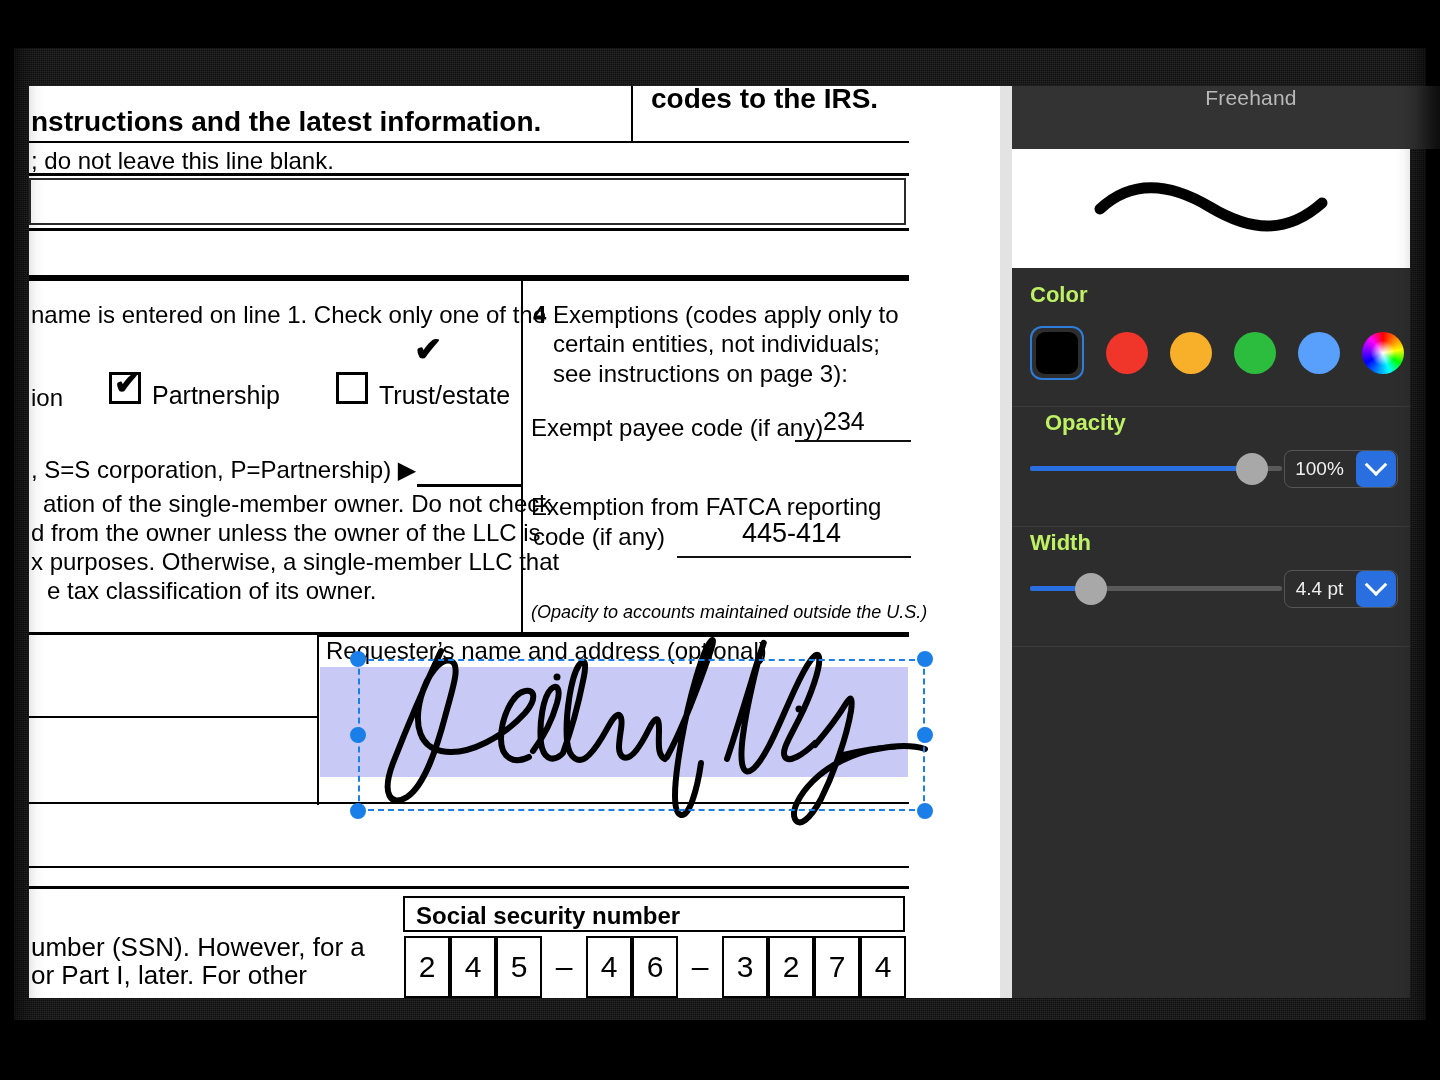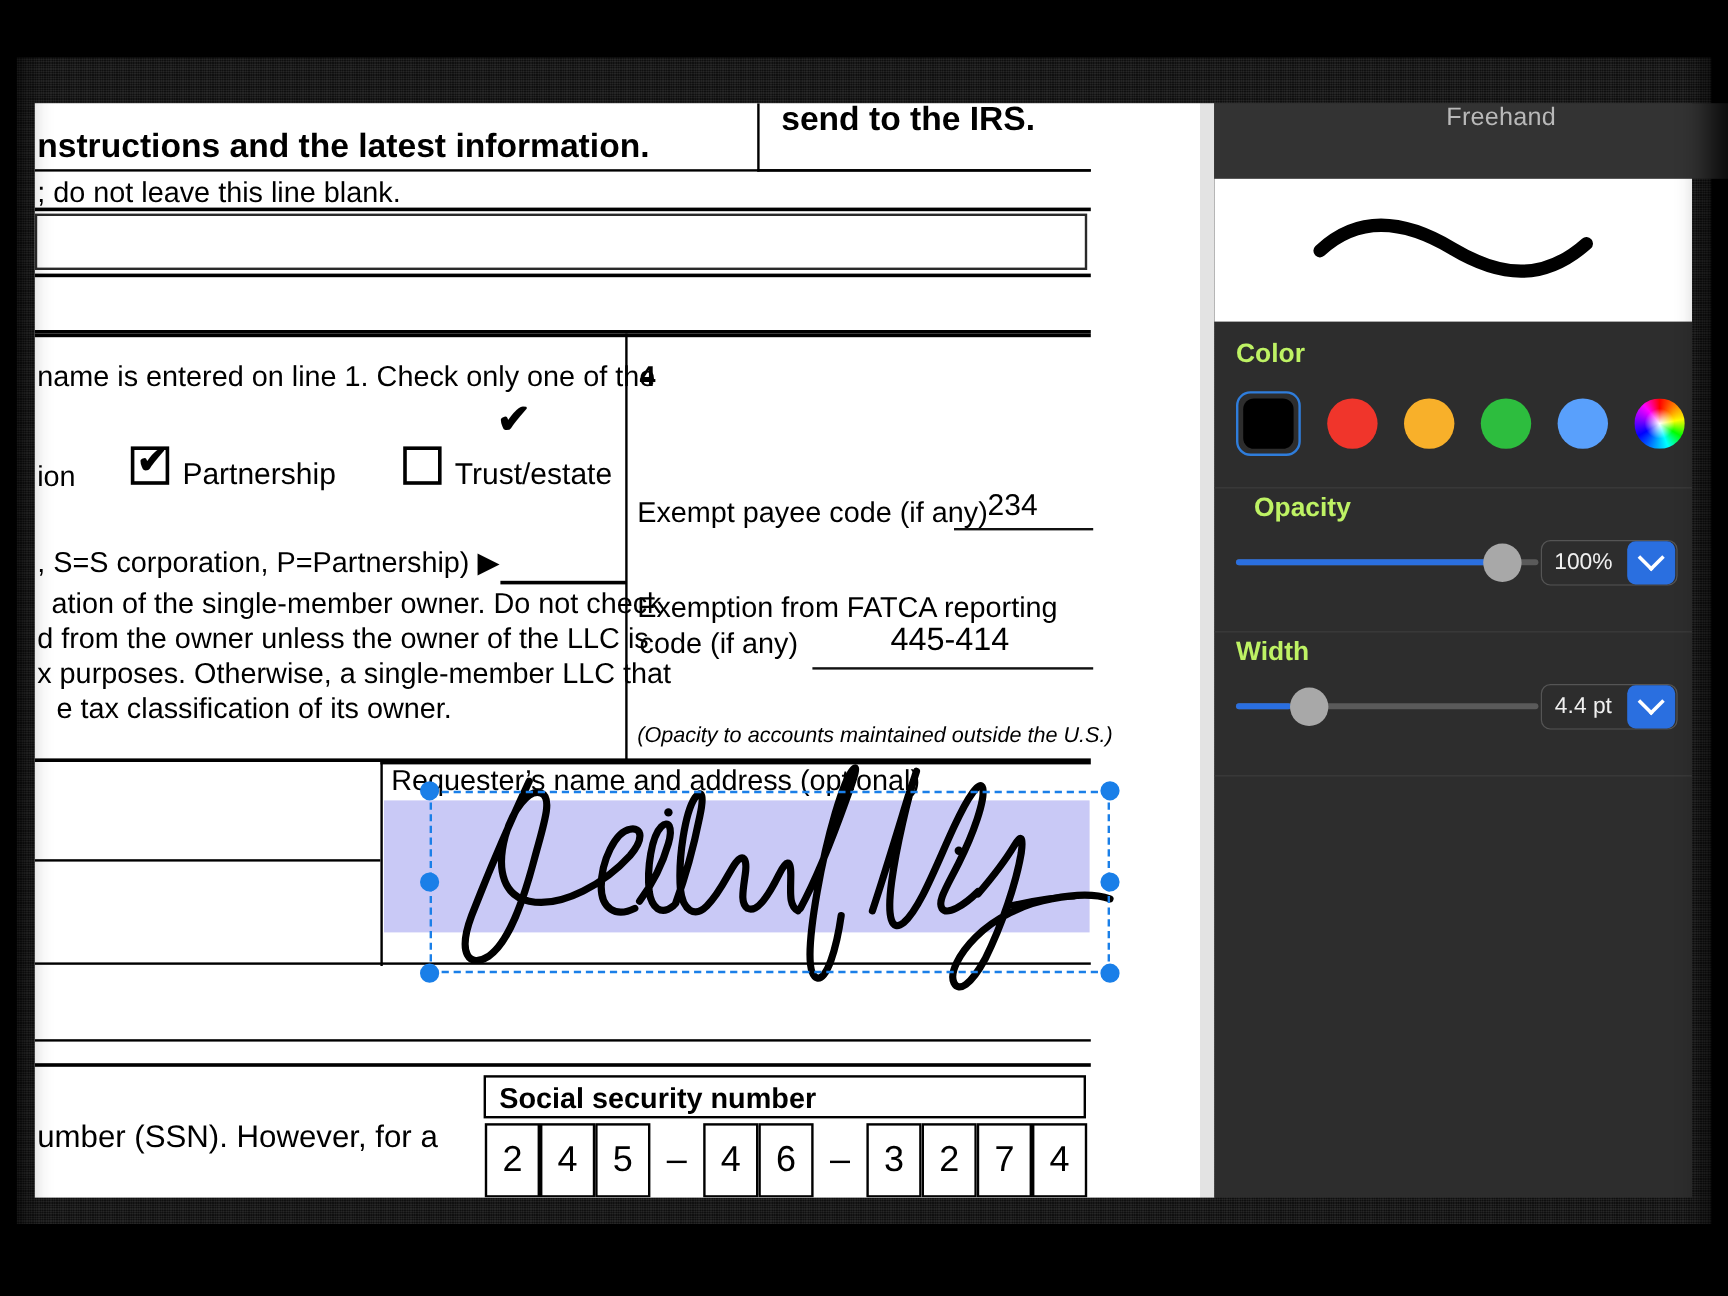--- a/index.html
+++ b/index.html
@@ -122,21 +122,21 @@
 
   <div id="doc">
     <div id="doc-inner">
 
       <div class="rule rule-h" style="left:0;top:55px;width:880px;"></div>
       <div class="rule rule-h" style="left:0;top:87px;width:880px;height:3px;"></div>
       <div class="rule rule-v" style="left:602px;top:0;height:57px;height:57px;"></div>
       <div class="rule rule-h" style="left:602px;top:55px;width:278px;"></div>
 
       <div class="ftxt fw-b" style="left:2px;top:19px;font-size:28px;">nstructions and the latest information.</div>
-      <div class="ftxt fw-b" style="left:622px;top:-4px;font-size:28px;">send to the IRS.</div>
+      <div class="ftxt fw-b" style="left:622px;top:-4px;font-size:28px;">codes to the IRS.</div>
 
       <div class="ftxt" style="left:2px;top:60px;font-size:24px;">; do not leave this line blank.</div>
 
       <div style="position:absolute;left:0;top:92px;width:877px;height:47px;border:2px solid #2a2a2a;box-sizing:border-box;background:#fff;"></div>
 
       <div class="rule rule-h" style="left:0;top:142px;width:880px;height:3px;"></div>
       <div class="rule rule-h" style="left:0;top:189px;width:880px;height:3px;"></div>
 
       <div class="rule rule-h" style="left:0;top:192px;width:880px;height:3px;"></div>
       <div class="rule rule-v" style="left:492px;top:192px;height:356px;"></div>
@@ -157,20 +157,21 @@
 
       <div class="ftxt" style="left:2px;top:369px;font-size:24px;">, S=S corporation, P=Partnership) ▶</div>
       <div class="uline" style="left:388px;top:398px;width:105px;"></div>
 
       <div class="ftxt" style="left:2px;top:403px;font-size:24px;margin-left:12px;">ation of the single-member owner.  Do not check</div>
       <div class="ftxt" style="left:2px;top:432px;font-size:24px;">d from the owner unless the owner of the LLC is</div>
       <div class="ftxt" style="left:2px;top:461px;font-size:24px;">x purposes. Otherwise, a single-member LLC that</div>
       <div class="ftxt" style="left:18px;top:490px;font-size:24px;">e tax classification of its owner.</div>
 
       <div class="ftxt fw-b" style="left:504px;top:214px;font-size:24px;">4</div>
+      <div class="ftxt wrap" style="left:524px;top:214px;width:358px;font-size:24px;">Exemptions (codes apply only to certain entities, not individuals; see instructions on page 3):</div>
 
       <div class="ftxt" style="left:502px;top:327px;font-size:24px;">Exempt payee code (if any)</div>
       <div class="ftxt" style="left:794px;top:320px;font-size:25px;">234</div>
       <div class="uline-thin" style="left:766px;top:354px;width:116px;"></div>
 
       <div class="ftxt" style="left:502px;top:406px;font-size:24px;">Exemption from FATCA reporting</div>
       <div class="ftxt" style="left:504px;top:436px;font-size:24px;">code (if any)</div>
       <div class="ftxt" style="left:713px;top:431px;font-size:27px;">445-414</div>
       <div class="uline-thin" style="left:648px;top:470px;width:234px;"></div>
 
@@ -180,20 +181,21 @@
       <div class="rule rule-h" style="left:0;top:630px;width:288px;"></div>
       <div class="rule rule-h" style="left:0;top:716px;width:880px;"></div>
       <div class="rule rule-h" style="left:288px;top:549px;width:592px;"></div>
 
       <div class="ftxt" style="left:297px;top:550px;font-size:24px;">Requester’s name and address (optional)</div>
 
       <div class="rule rule-h" style="left:0;top:780px;width:880px;"></div>
       <div class="rule rule-h" style="left:0;top:800px;width:880px;height:3px;"></div>
 
       <div class="ftxt" style="left:2px;top:846px;font-size:26px;">umber (SSN). However, for a</div>
+      <div class="ftxt" style="left:2px;top:874px;font-size:26px;">or Part I, later. For other</div>
 
       <div class="ssn-wrap" style="left:374px;top:810px;">
         <div class="ssn-title" style="left:0;top:0;width:502px;height:36px;"></div>
         <div class="ftxt fw-b" style="left:13px;top:5px;font-size:24px;">Social security number</div>
 
         <div class="ssn-cell" style="left:1px;top:40px;width:46px;height:62px;">2</div>
         <div class="ssn-cell" style="left:47px;top:40px;width:46px;height:62px;">4</div>
         <div class="ssn-cell" style="left:93px;top:40px;width:46px;height:62px;">5</div>
         <div class="ssn-dash" style="left:139px;top:40px;width:44px;height:62px;">–</div>
         <div class="ssn-cell" style="left:183px;top:40px;width:46px;height:62px;">4</div>

